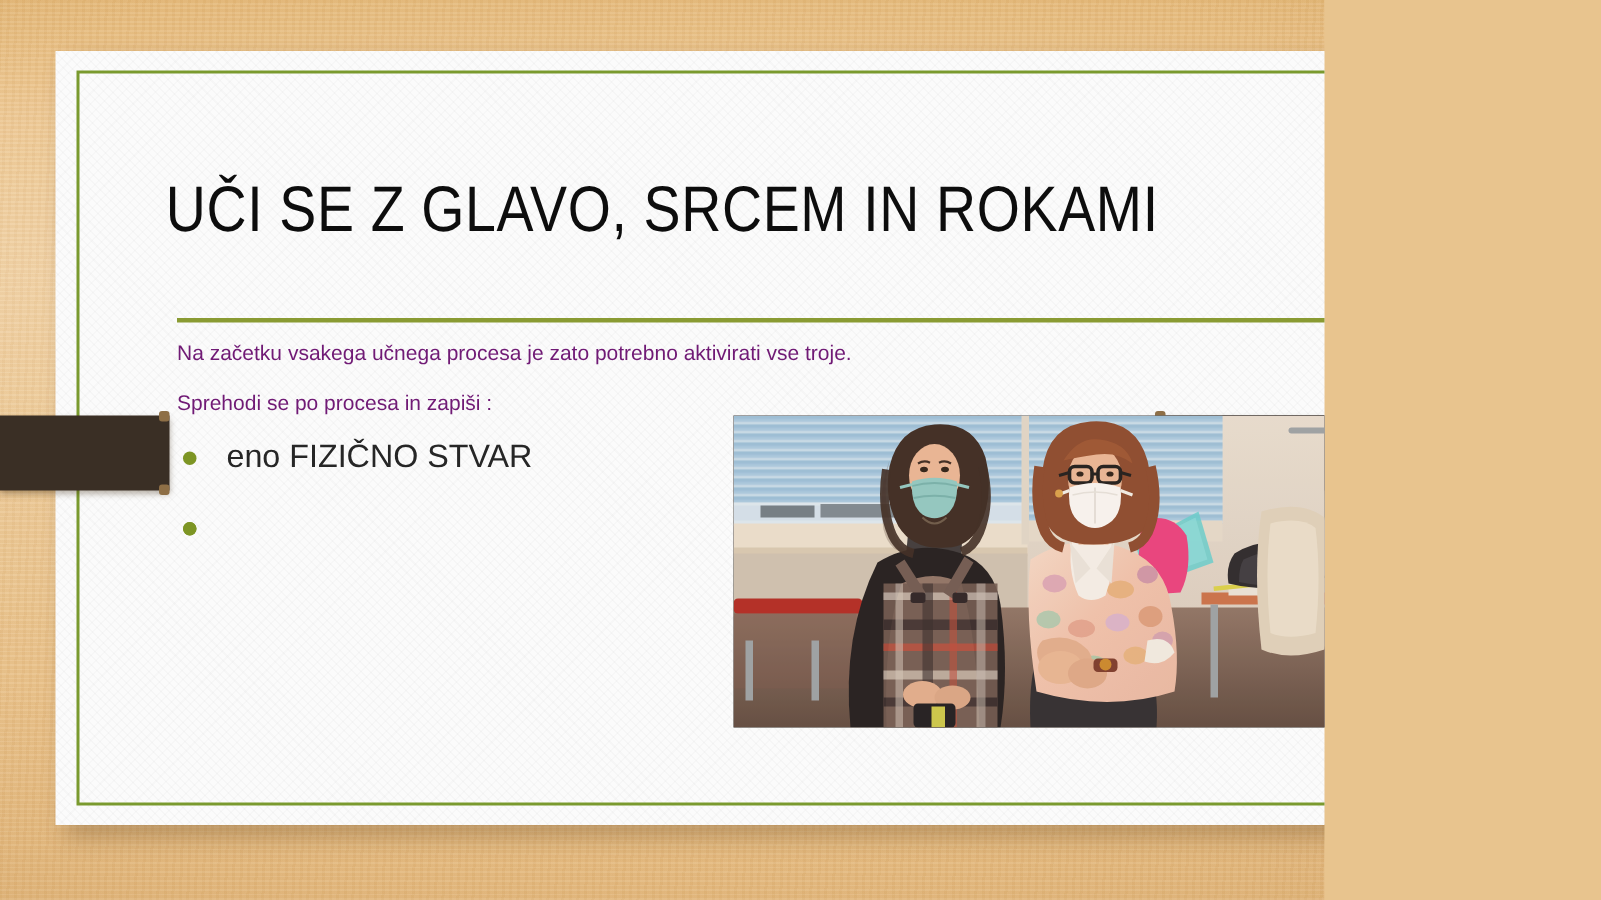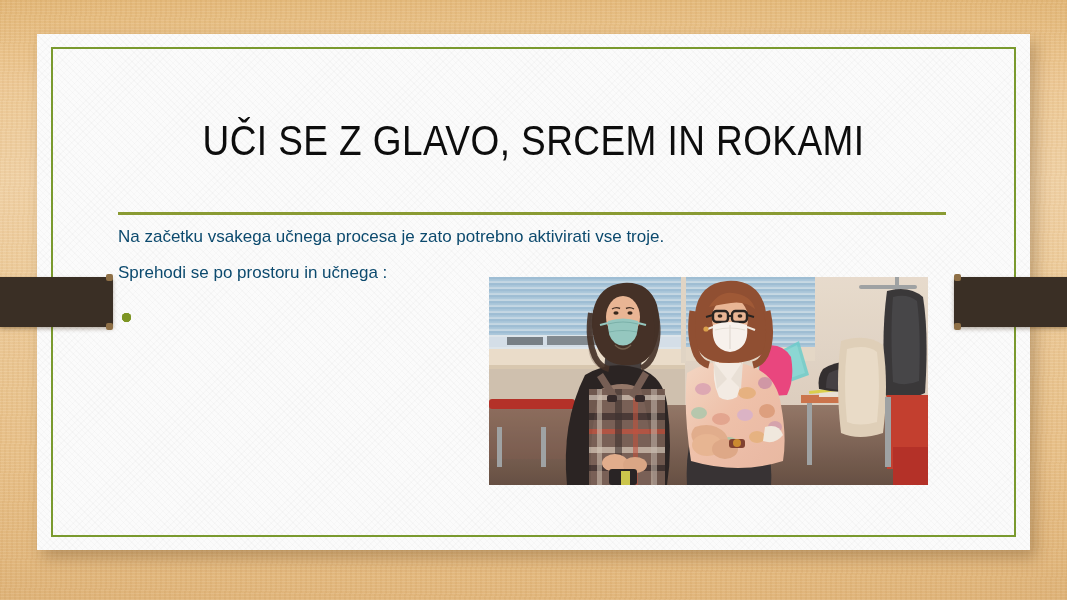--- a/index.html
+++ b/index.html
@@ -9,21 +9,21 @@
   body {
     width: 1067px;
     height: 600px;
     overflow: hidden;
     font-family: "Liberation Sans", sans-serif;
     background: #e8c48e;
   }
 
   .stage {
     position: relative;
-    width: 1067px;
+    width: 883px;
     height: 600px;
     overflow: hidden;
   }
 
   
   .bg {
     position: absolute;
     inset: 0;
     background:
       linear-gradient(180deg,
@@ -153,22 +153,22 @@
   }
 
   
   .body-area {
     position: absolute;
     left: 118px;
     top: 228px;
     width: 830px;
   }
   .body-line {
-    font-size: 17px;
-    color: #0c4a6e;
+    font-size: 14px;
+    color: #701a75;
     line-height: 1.0;
     margin-bottom: 19px;
     white-space: nowrap;
   }
   .bullet-list {
     margin: 0;
     padding: 0;
     list-style: none;
   }
   .bullet-item {
@@ -219,24 +219,25 @@
 
   <div class="ribbon ribbon-left"></div>
   <div class="ribbon ribbon-right"></div>
 
   <div class="slide-title">UČI SE Z GLAVO, SRCEM IN ROKAMI</div>
 
   <div class="title-rule"></div>
 
   <div class="body-area">
     <div class="body-line">Na začetku vsakega učnega procesa je zato potrebno aktivirati vse troje.</div>
-    <div class="body-line">Sprehodi se po prostoru in učnega :</div>
+    <div class="body-line">Sprehodi se po procesa in zapiši :</div>
     <ul class="bullet-list">
       <li class="bullet-item">
         <span class="bullet-dot"></span>
+        <span>eno FIZIČNO STVAR</span>
       </li>
       <li class="bullet-item">
         <span class="bullet-dot"></span>
       </li>
       <li class="bullet-item">
         <span class="bullet-dot"></span>
       </li>
     </ul>
   </div>
 

